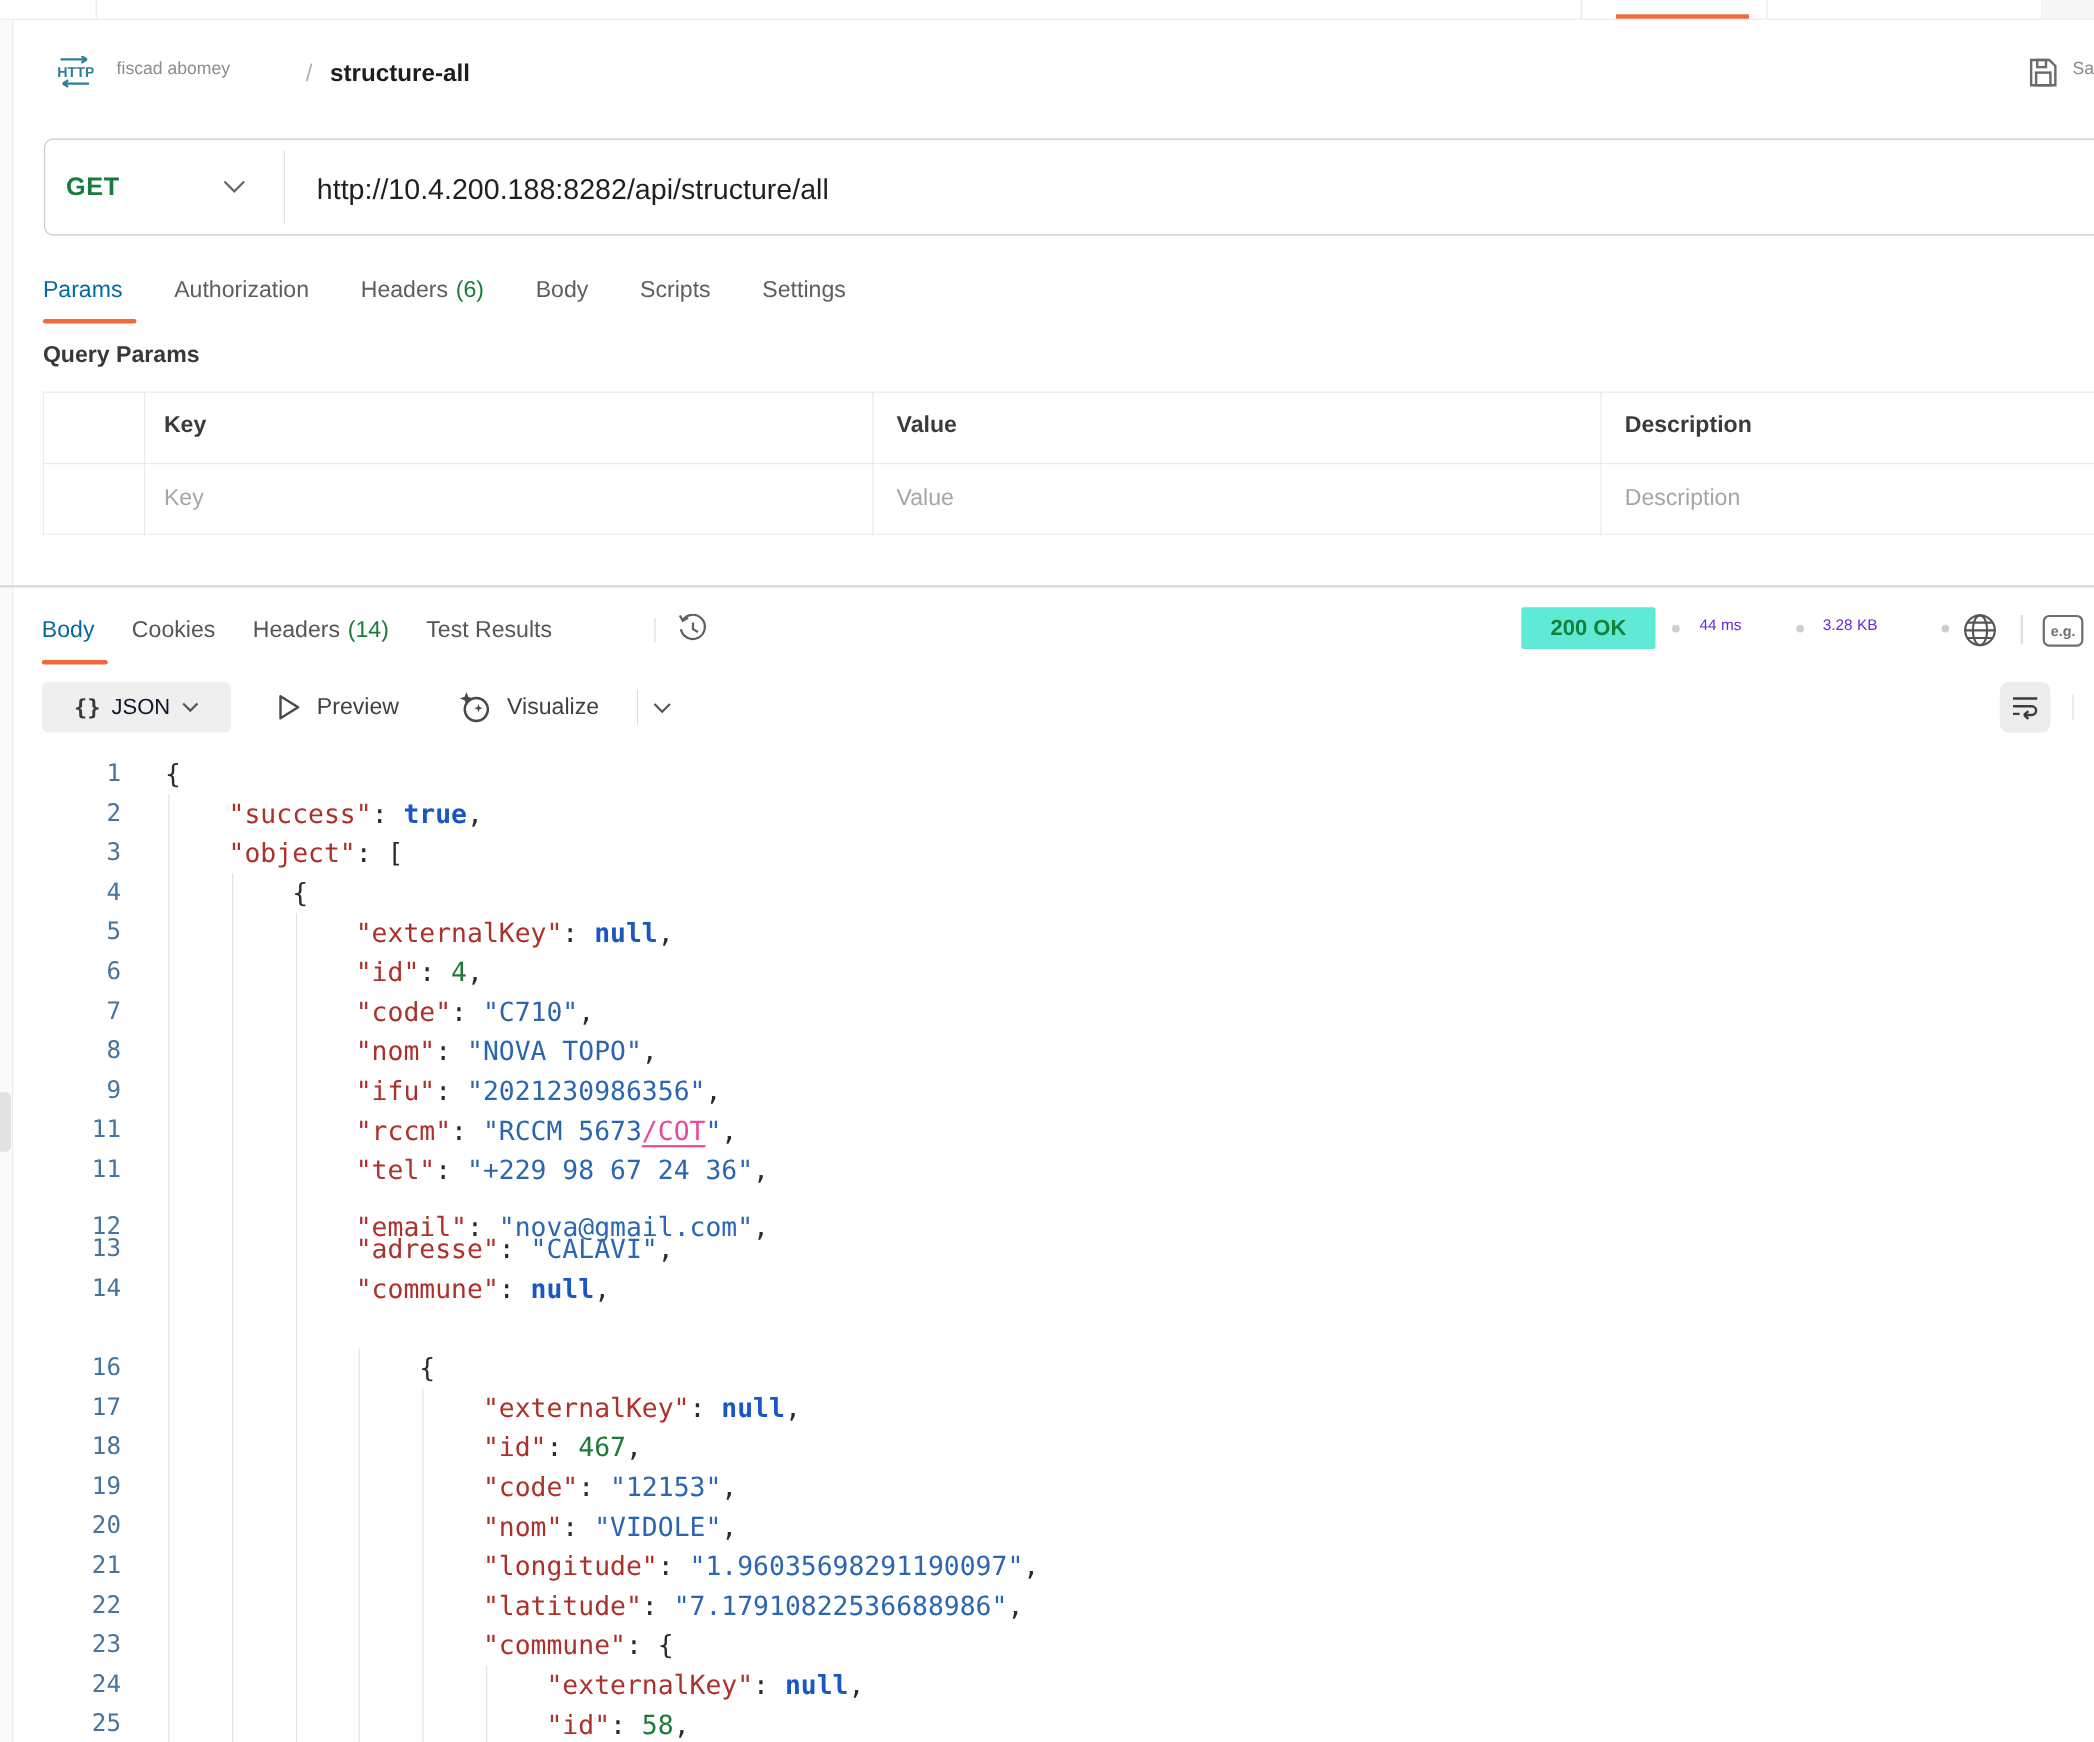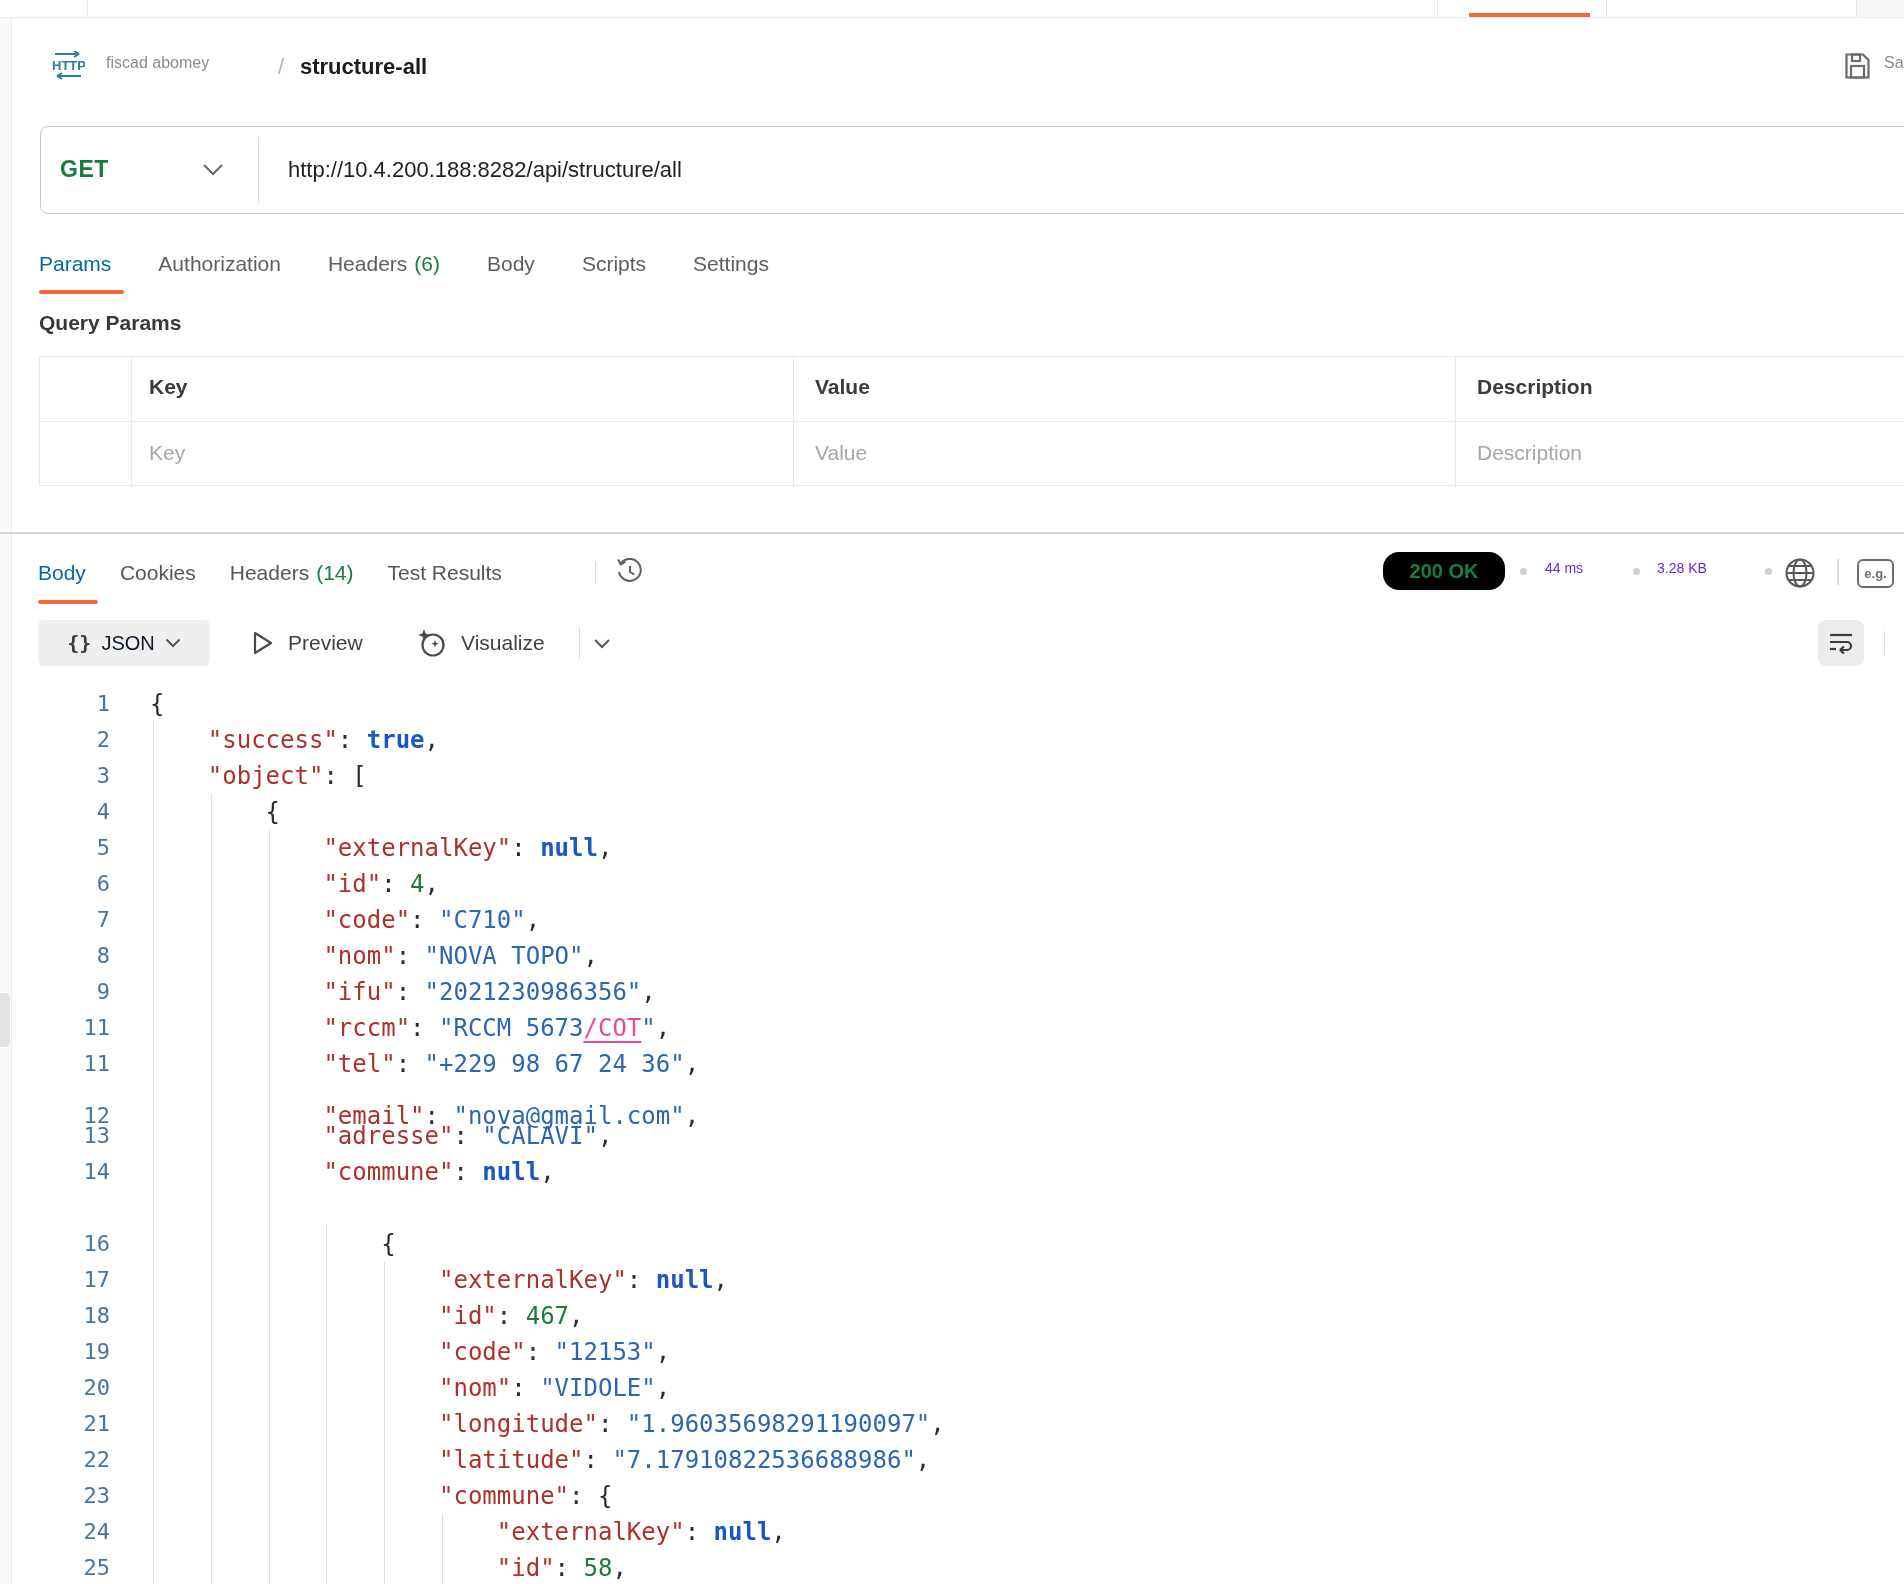--- a/index.html
+++ b/index.html
@@ -15,39 +15,39 @@
   #leftrail{left:0;top:18px;width:11px;height:1566px;background:#fafafa;border-right:1px solid #ebebeb;}
   #rail-notch{position:absolute;left:0;top:975px;width:10px;height:54px;background:#e2e2e2;border-radius:0 5px 5px 0;}
   
   .crumb-gray{color:#8C8C8C;font-size:16px;}
   .crumb-sep{color:#b5b5b5;font-size:22px;}
   .crumb-bold{color:#1c1c1c;font-size:22px;font-weight:600;}
   
   #urlbox{left:40px;top:126px;width:1890px;height:88px;border:1px solid #c9c9c9;border-radius:8px;background:#fff;box-sizing:border-box;}
   #method-label{position:absolute;left:60px;top:156px;font-size:23px;font-weight:700;color:#177C3D;letter-spacing:.5px;}
   #method-divider{position:absolute;left:258px;top:137px;width:1px;height:66px;background:#dcdcdc;}
-  #url-text{position:absolute;left:288px;top:157px;font-size:22px;color:#1f1f1f;}
+  #url-text{position:absolute;left:288px;top:157px;font-size:26px;color:#1f1f1f;}
   
   .tabrow{display:flex;gap:47px;font-size:21px;color:#5e5e5e;}
   .tabrow .tab{white-space:nowrap;}
   .tab.active{color:#0369a1;font-weight:400;}
   .tab .cnt{color:#177C3D;margin-left:7px;}
   .underline{height:4px;background:#F1693B;border-radius:2px;}
   
   #qp-title{left:39px;top:311px;font-size:21px;font-weight:600;color:#383838;}
   #qp-table{left:39px;top:356px;width:1880px;height:130px;border-top:1px solid #e9e9e9;border-bottom:1px solid #e9e9e9;border-left:1px solid #e9e9e9;box-sizing:border-box;}
   .qp-vline{position:absolute;top:0;width:1px;height:130px;background:#e9e9e9;}
   #qp-mid{position:absolute;left:0;top:64px;width:100%;height:1px;background:#e9e9e9;}
   .qp-h{position:absolute;font-size:21px;font-weight:600;color:#3b3b3b;}
   .qp-ph{position:absolute;font-size:21px;color:#a6a6a6;}
   
   #splitter{left:0;top:532px;width:1904px;height:2px;background:#d6d6d6;}
   
   .resp-tabrow{display:flex;gap:34px;font-size:21px;color:#565656;}
-  #status-pill{left:1383px;top:552px;width:122px;height:38px;background:#000000;border-radius:16px;display:flex;align-items:center;justify-content:center;font-size:20px;font-weight:600;color:#15803D;}
+  #status-pill{left:1383px;top:552px;width:122px;height:38px;background:#5eead4;border-radius:2px;display:flex;align-items:center;justify-content:center;font-size:20px;font-weight:600;color:#15803D;}
   .sep-dot{width:7px;height:7px;border-radius:50%;background:#cfcfcf;}
   .meta-txt{font-size:14px;color:#6d28d9;}
   .vdiv{width:1px;background:#dcdcdc;}
   #eg-badge{left:1857px;top:559px;width:37px;height:29px;border:2px solid #6e6e6e;border-radius:6px;box-sizing:border-box;display:flex;align-items:center;justify-content:center;font-size:13px;font-weight:700;color:#6e6e6e;}
   
   #json-pill{left:38px;top:620px;width:172px;height:46px;background:#efefef;border-radius:6px;display:flex;align-items:center;justify-content:center;gap:10px;}
   #json-pill .braces{font-family:"DejaVu Sans Mono",monospace;font-size:20px;font-weight:600;color:#3a3a3a;}
   #json-pill .lbl{font-size:20px;color:#0f172a;}
   .tool-lbl{font-size:21px;color:#414141;}
   #wrap-btn{left:1818px;top:620px;width:46px;height:46px;background:#ececec;border-radius:8px;display:flex;align-items:center;justify-content:center;}

